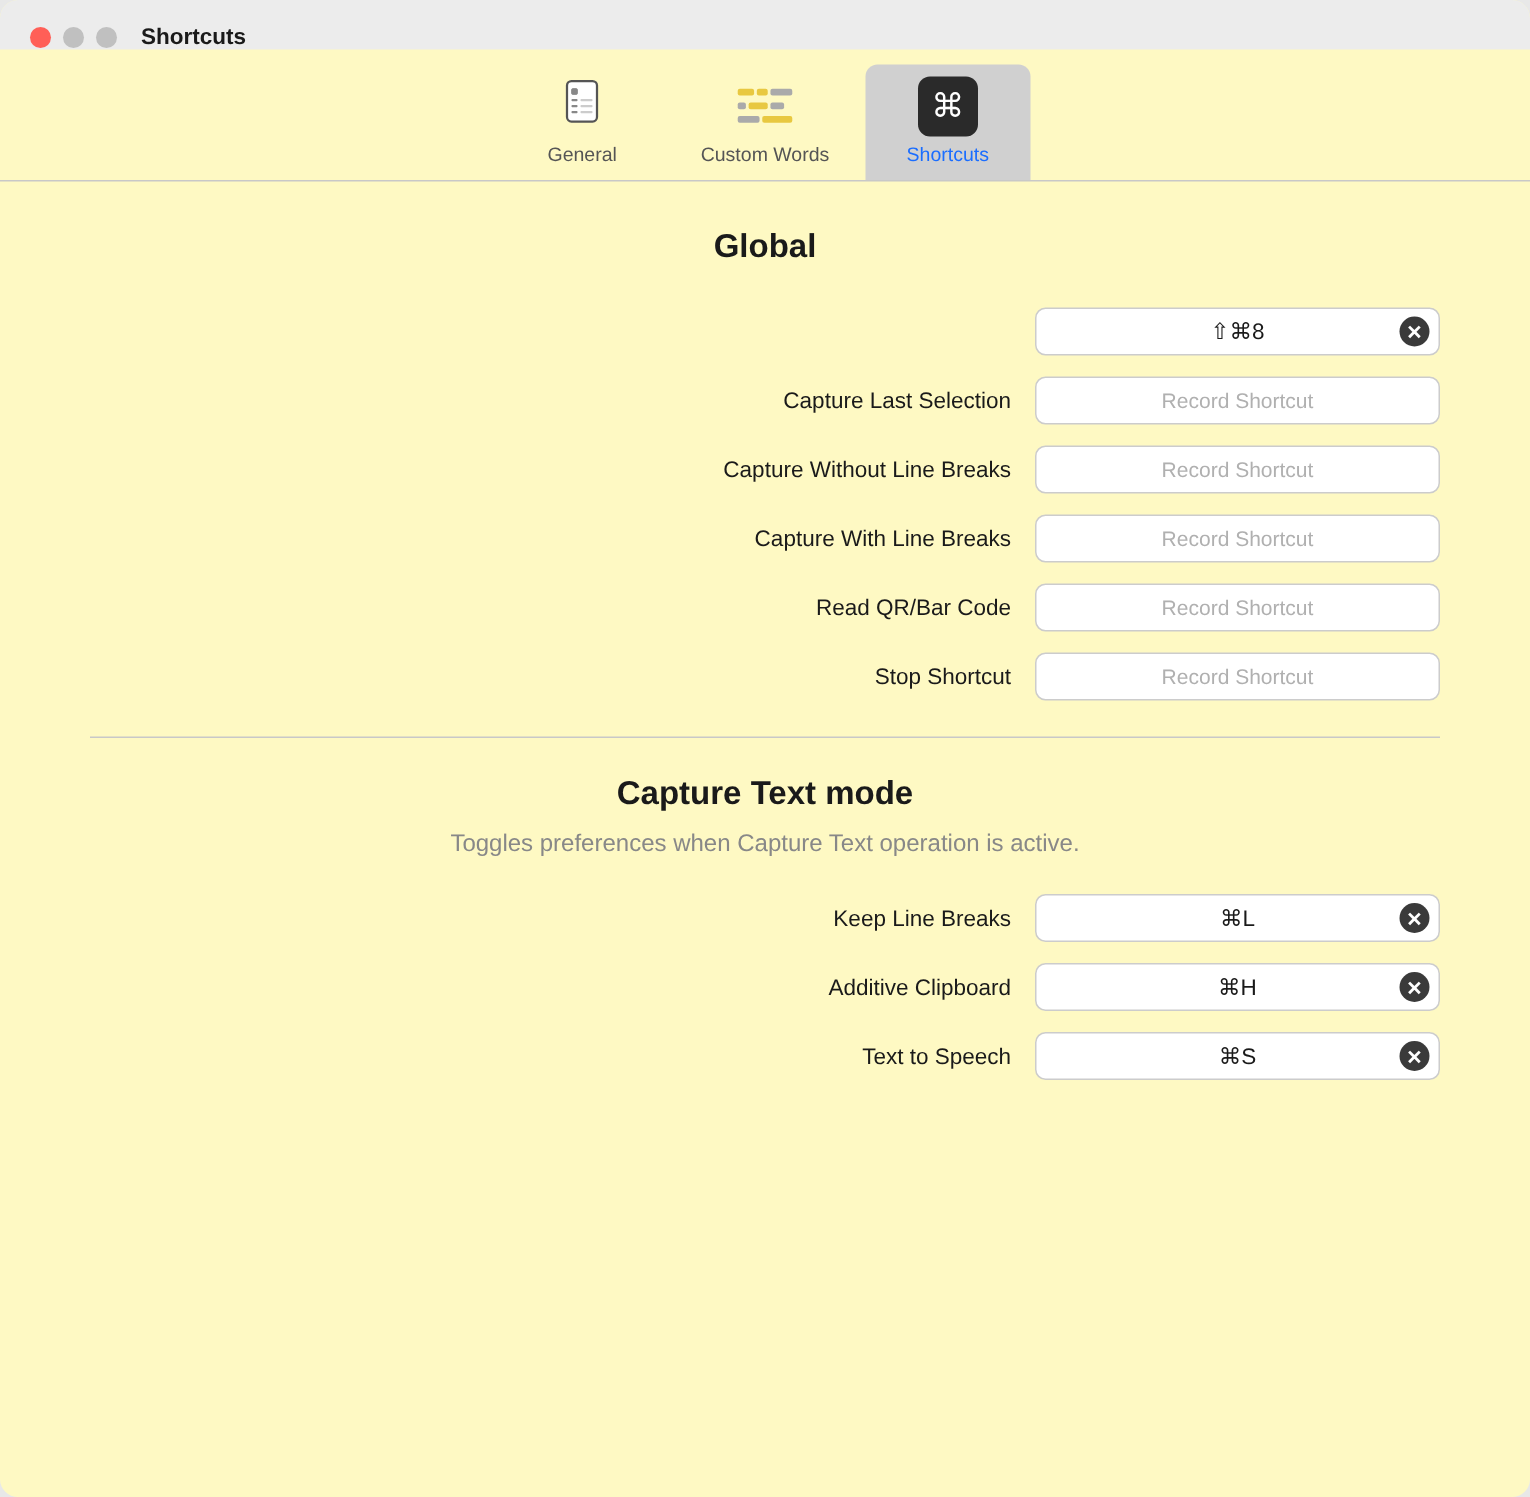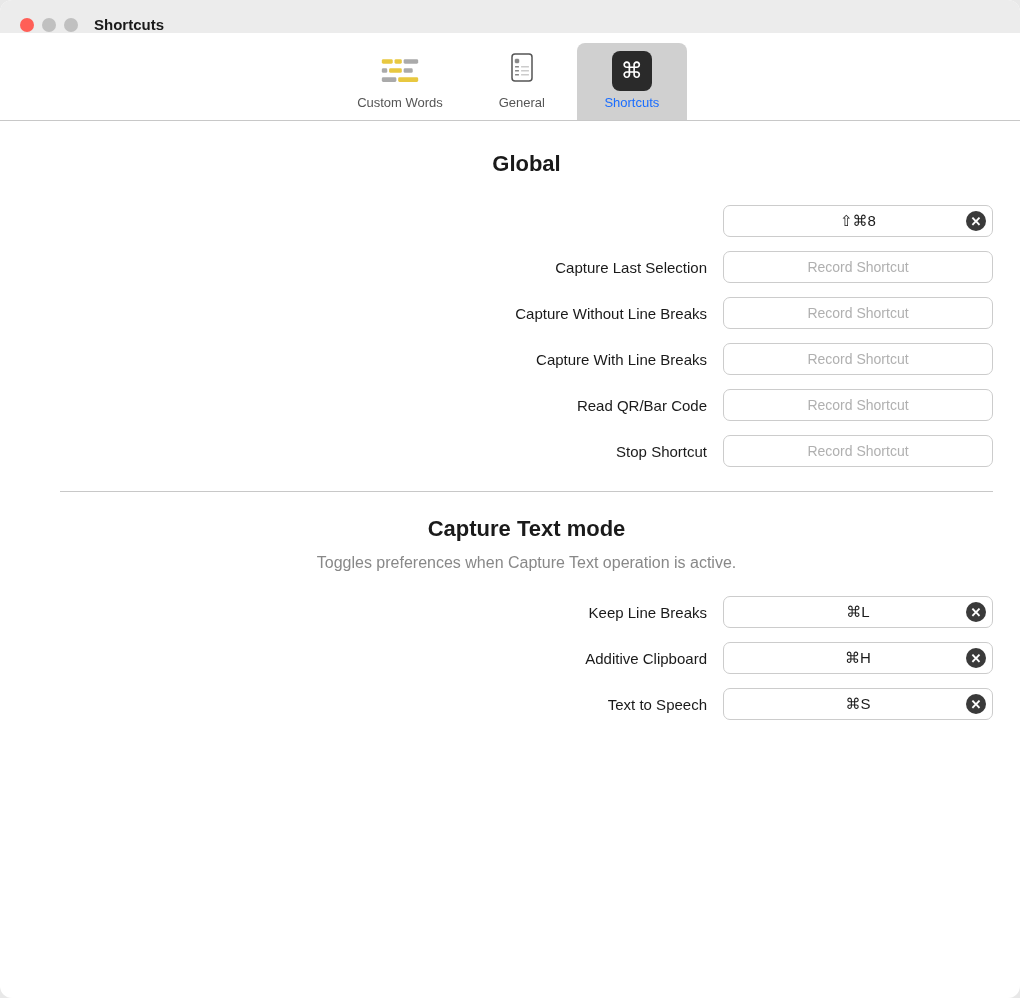--- a/index.html
+++ b/index.html
@@ -12,21 +12,21 @@
       width: 1020px;
       height: 998px;
       background: #e8e8e8;
       font-family: -apple-system, BlinkMacSystemFont, 'SF Pro Text', 'Helvetica Neue', sans-serif;
       overflow: hidden;
     }
 
     .window {
       width: 1020px;
       height: 998px;
-      background: #ffffff;
+      background: #fef9c3;
       border-radius: 12px;
       overflow: hidden;
       display: flex;
       flex-direction: column;
     }
 
     
     .titlebar {
       display: flex;
       align-items: center;
@@ -127,21 +127,21 @@
     .toolbar-divider {
       height: 1px;
       background: #c8c8c8;
       margin: 0;
       flex-shrink: 0;
     }
 
     
     .content {
       flex: 1;
-      padding: 30px 27px 30px 60px;
+      padding: 30px 60px 30px 60px;
       overflow-y: auto;
     }
 
     
     .section-title {
       font-size: 22px;
       font-weight: 700;
       text-align: center;
       color: #1a1a1a;
       margin-bottom: 28px;
@@ -226,56 +226,56 @@
   <div class="titlebar">
     <div class="window-controls">
       <button class="control-btn control-close"></button>
       <button class="control-btn control-minimize"></button>
       <button class="control-btn control-maximize"></button>
     </div>
     <span class="window-title">Shortcuts</span>
   </div>
 
   <div class="toolbar">
-
-    <div class="toolbar-tab">
-      <div class="tab-icon-custom">
-        <svg width="44" height="34" viewBox="0 0 44 34" fill="none">
-
-          <rect x="2" y="4" width="12" height="5" rx="1.5" fill="#e8c840"></rect>
-          <rect x="16" y="4" width="8" height="5" rx="1.5" fill="#e8c840"></rect>
-          <rect x="26" y="4" width="16" height="5" rx="1.5" fill="#aaa"></rect>
-
-          <rect x="2" y="14" width="6" height="5" rx="1.5" fill="#aaa"></rect>
-          <rect x="10" y="14" width="14" height="5" rx="1.5" fill="#e8c840"></rect>
-          <rect x="26" y="14" width="10" height="5" rx="1.5" fill="#aaa"></rect>
-
-          <rect x="2" y="24" width="16" height="5" rx="1.5" fill="#aaa"></rect>
-          <rect x="20" y="24" width="22" height="5" rx="1.5" fill="#e8c840"></rect>
-        </svg>
-      </div>
-      <span class="tab-label">Custom Words</span>
-    </div>
 
     <div class="toolbar-tab">
       <div class="tab-icon-general">
         <svg width="28" height="36" viewBox="0 0 28 36" fill="none">
           <rect x="4" y="1" width="20" height="27" rx="3" stroke="#555" stroke-width="1.5" fill="white"></rect>
           <rect x="7" y="6" width="4" height="4" rx="1" fill="#888" stroke="#888" stroke-width="0.5"></rect>
           <rect x="7" y="13" width="4" height="1.5" rx="0.5" fill="#888"></rect>
           <rect x="7" y="17" width="4" height="1.5" rx="0.5" fill="#888"></rect>
           <rect x="7" y="21" width="4" height="1.5" rx="0.5" fill="#888"></rect>
           <rect x="13" y="13" width="8" height="1.5" rx="0.5" fill="#ccc"></rect>
           <rect x="13" y="17" width="8" height="1.5" rx="0.5" fill="#ccc"></rect>
           <rect x="13" y="21" width="8" height="1.5" rx="0.5" fill="#ccc"></rect>
         </svg>
       </div>
       <span class="tab-label">General</span>
     </div>
 
+    <div class="toolbar-tab">
+      <div class="tab-icon-custom">
+        <svg width="44" height="34" viewBox="0 0 44 34" fill="none">
+
+          <rect x="2" y="4" width="12" height="5" rx="1.5" fill="#e8c840"></rect>
+          <rect x="16" y="4" width="8" height="5" rx="1.5" fill="#e8c840"></rect>
+          <rect x="26" y="4" width="16" height="5" rx="1.5" fill="#aaa"></rect>
+
+          <rect x="2" y="14" width="6" height="5" rx="1.5" fill="#aaa"></rect>
+          <rect x="10" y="14" width="14" height="5" rx="1.5" fill="#e8c840"></rect>
+          <rect x="26" y="14" width="10" height="5" rx="1.5" fill="#aaa"></rect>
+
+          <rect x="2" y="24" width="16" height="5" rx="1.5" fill="#aaa"></rect>
+          <rect x="20" y="24" width="22" height="5" rx="1.5" fill="#e8c840"></rect>
+        </svg>
+      </div>
+      <span class="tab-label">Custom Words</span>
+    </div>
+
     <div class="toolbar-tab active">
       <div class="tab-icon-shortcuts">
         <span style="font-size:22px;">⌘</span>
       </div>
       <span class="tab-label">Shortcuts</span>
     </div>
   </div>
 
   <div class="toolbar-divider"></div>
 

